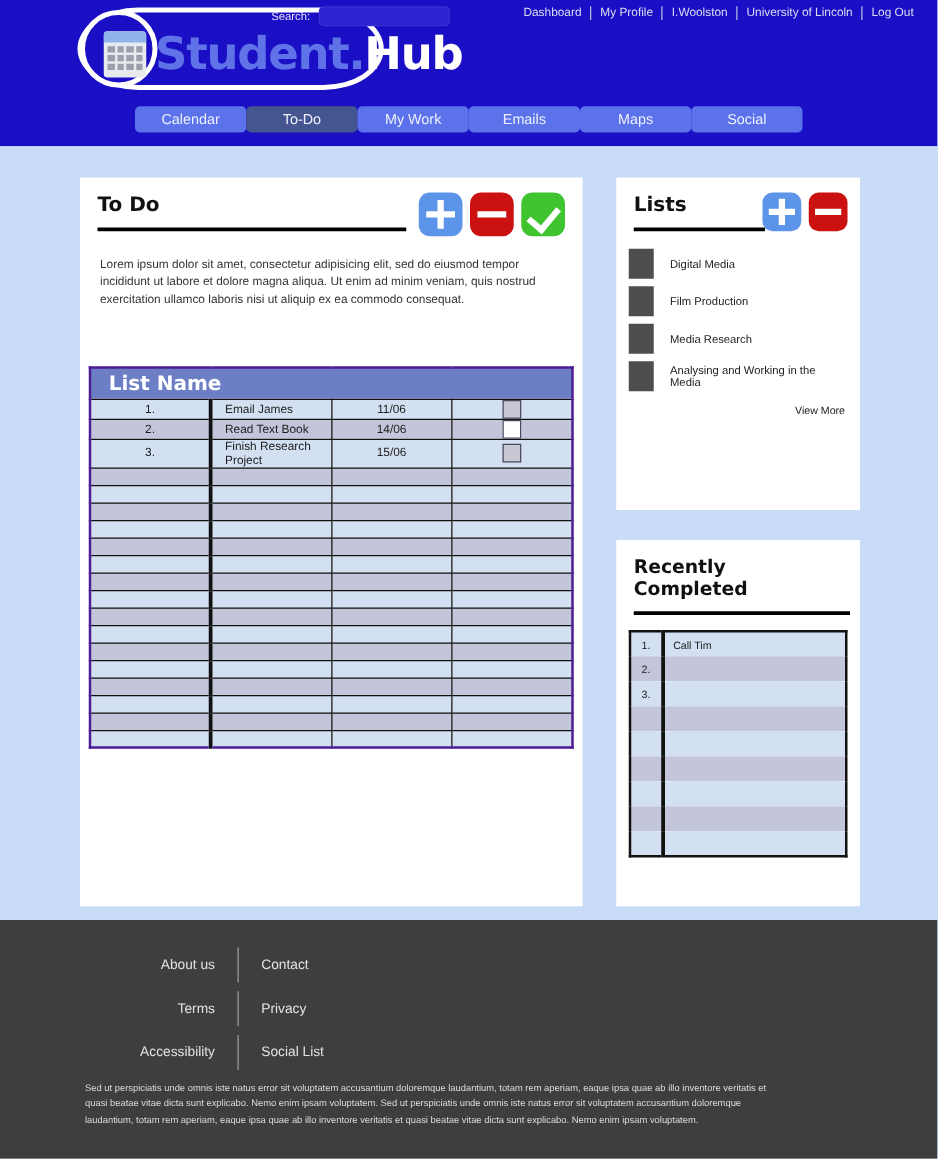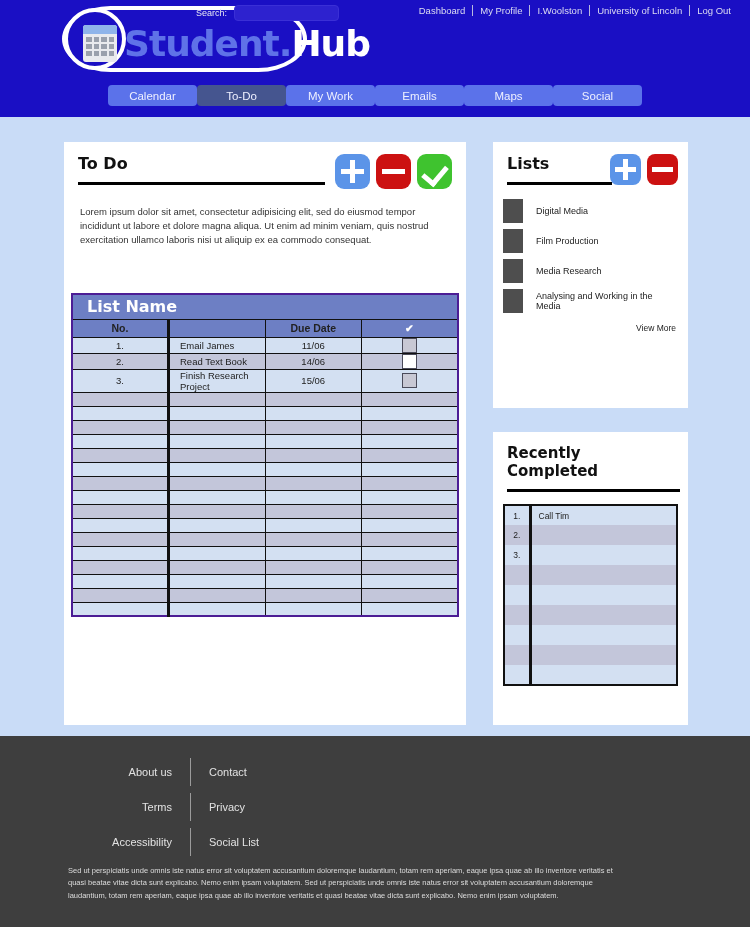--- a/index.html
+++ b/index.html
@@ -27,20 +27,21 @@
     position: absolute;
     left: 196px; top: 5px;
     display: flex;
     align-items: center;
     gap: 7px;
   }
   .search-label {
     color: #e7e7f5;
     font-size: 9px;
     font-family: "Liberation Sans", sans-serif;
+    margin-left: 21px;
   }
   .search-input {
     width: 95px;
     height: 14px;
     background: #2d22cf;
     border: 1px solid #3a2fd6;
     border-radius: 4px;
     outline: none;
     padding: 0 4px;
     color: #fff;
@@ -483,26 +484,20 @@
       </button>
     </div>
 
     <p class="lorem">Lorem ipsum dolor sit amet, consectetur adipisicing elit, sed do eiusmod tempor incididunt ut labore et dolore magna aliqua. Ut enim ad minim veniam, quis nostrud exercitation ullamco laboris nisi ut aliquip ex ea commodo consequat.</p>
 
     <div class="todo-table-wrap">
       <table class="lt">
         <tbody id="lt-body">
             <tr>
               <td class="lt-title" colspan="4">List Name</td>
-            </tr>
-            <tr class="lt-head">
-              <td class="c-no" style="width:42px">No.</td>
-              <td class="c-task"></td>
-              <td class="c-date" style="width:62px">Due Date</td>
-              <td style="width:50px">✔</td>
             </tr>
             <tr class="row-a">
               <td class="c-no">1.</td>
               <td class="c-task">Email James</td>
               <td class="c-date">11/06</td>
               <td class="chk-cell"><span class="chk"></span></td>
             </tr>
             <tr class="row-b">
               <td class="c-no">2.</td>
               <td class="c-task">Read Text Book</td>

